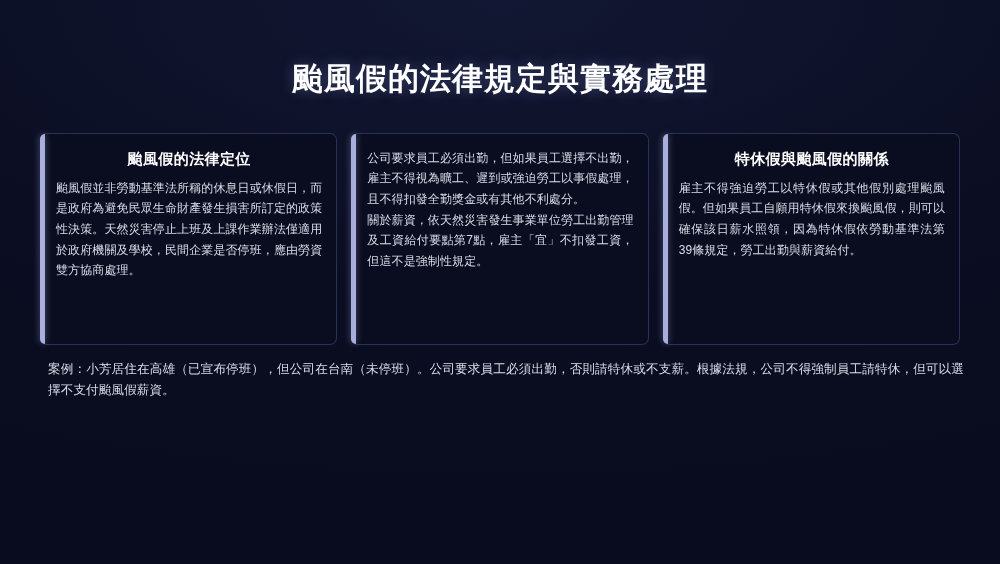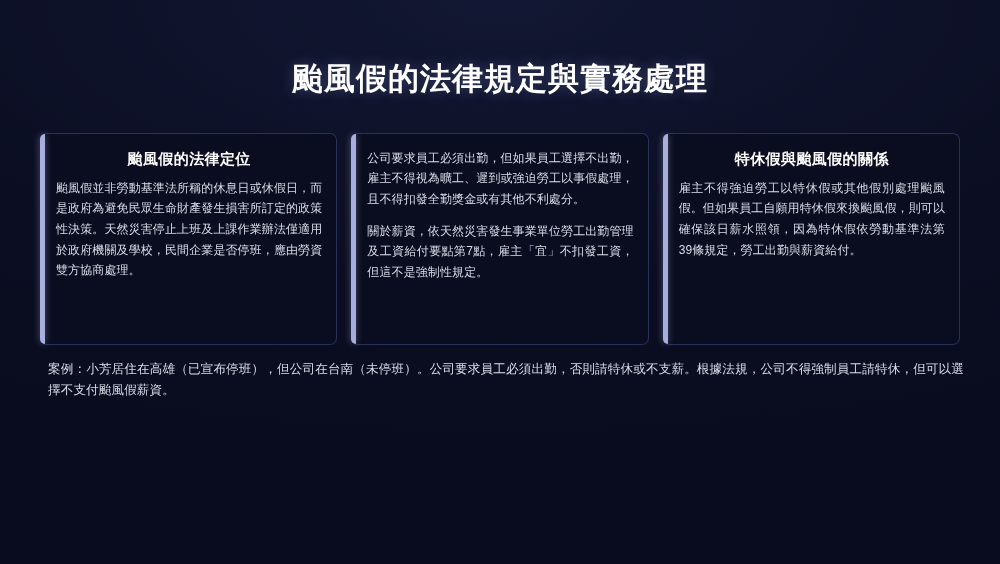--- a/index.html
+++ b/index.html
@@ -89,21 +89,20 @@
   .card-para {
     margin: 0;
     font-size: 12px;
     line-height: 1.72;
     color: #d9dde9;
     text-align: justify;
     text-justify: inter-ideograph;
     letter-spacing: .1px;
   }
   .card-para + .card-para {
-    margin-top: 11px;
   }
 
   
   .case-note {
     padding: 14px 36px 0 48px;
     box-sizing: border-box;
   }
   .case-note p {
     margin: 0;
     font-size: 12.6px;

